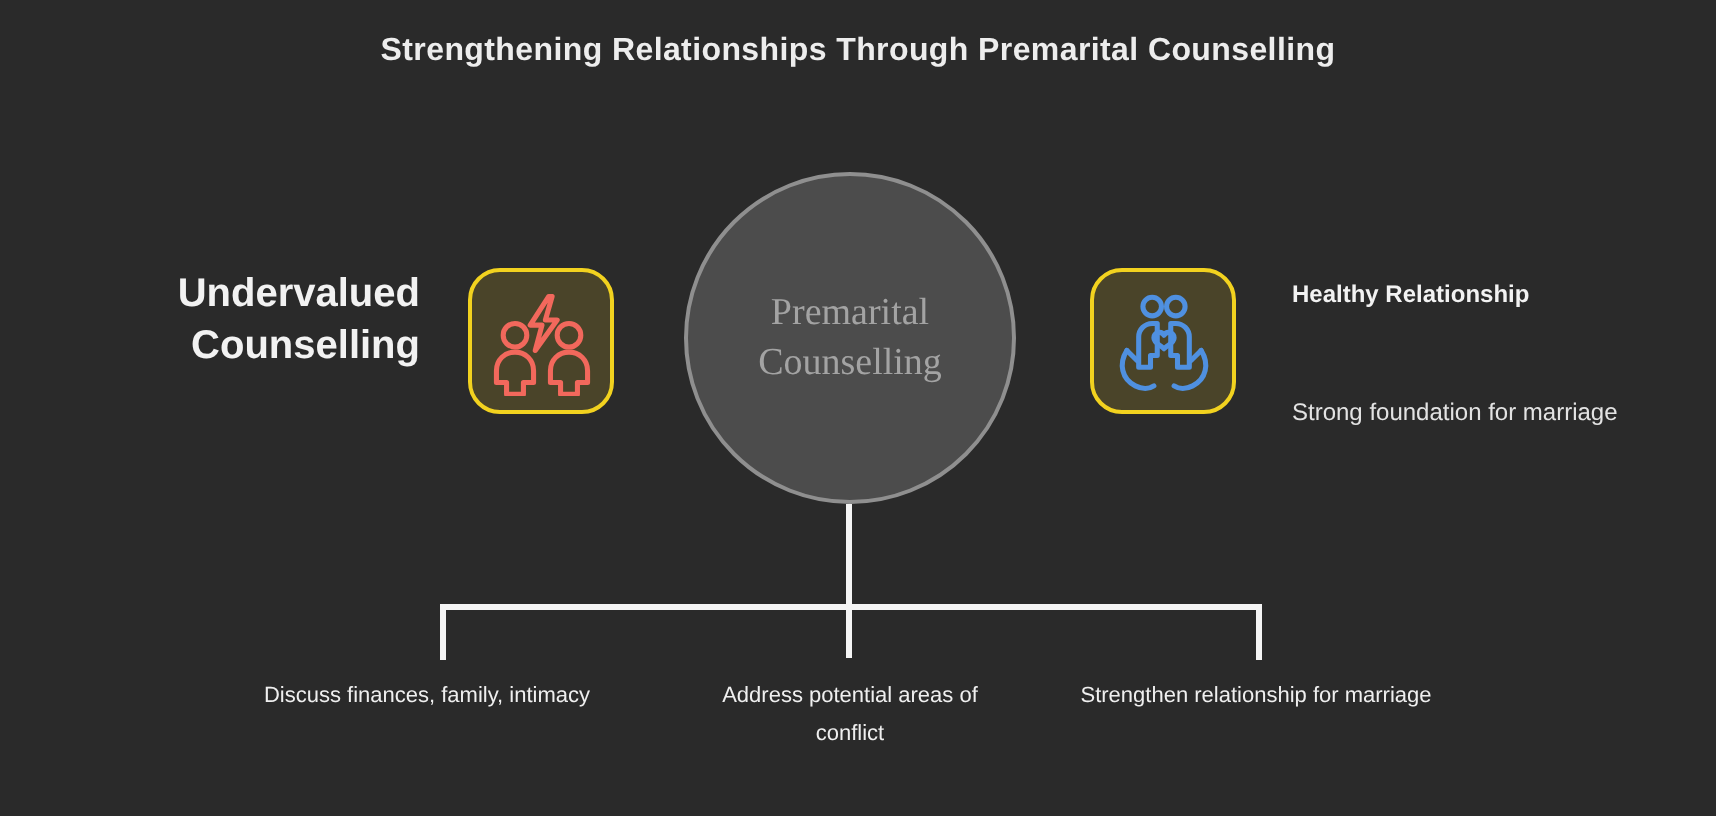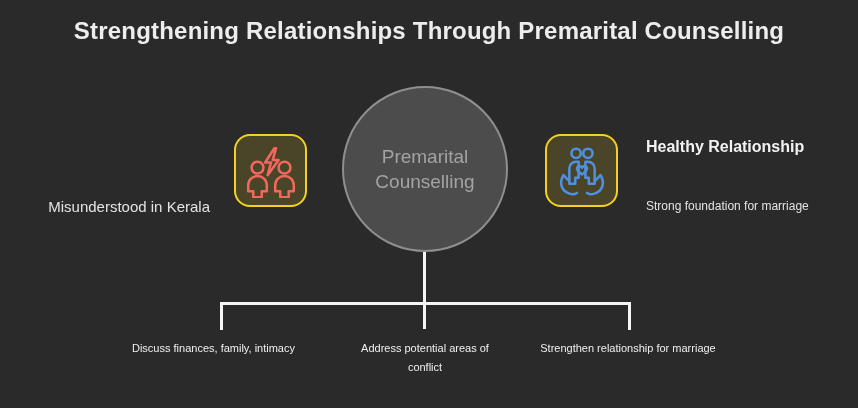--- a/index.html
+++ b/index.html
@@ -9,51 +9,51 @@
   }
   .canvas{
     position:relative;
     width:858px;height:408px;
     background:var(--background,#2a2a2a);
     overflow:hidden;
   }
   .title{
     position:absolute;top:17px;left:0;width:858px;
     text-align:center;
-    font-size:24px;font-weight:bold;letter-spacing:.2px;
+    font-size:16px;font-weight:bold;letter-spacing:.2px;
     color:var(--title_text,#ededed);
   }
   
   .circle{
     position:absolute;left:342px;top:86px;width:166px;height:166px;
     border-radius:50%;
     background:var(--circle_fill,#4c4c4c);
     border:2px solid var(--circle_border,#8f8f8f);
     box-sizing:border-box;
-    display:flex;align-items:center;justify-content:center;
+    display:flex;align-items:center;justify-content:center;font-family:Liberation Serif, serif;
   }
   .circle-label{
     width:130px;text-align:center;
     font-size:19px;line-height:25px;
     color:var(--circle_text,#a3a3a3);
   }
   
   .left-heading{
     position:absolute;left:30px;top:134px;width:180px;
     text-align:right;font-size:20px;line-height:26px;font-weight:bold;
     color:var(--heading_text,#f2f2f2);
   }
   .left-subtitle{
     position:absolute;left:20px;top:197px;width:190px;
     text-align:right;font-size:15px;line-height:19px;
     color:var(--subtitle_text,#e3e3e3);
   }
   .right-heading{
     position:absolute;left:646px;top:134px;width:170px;
-    text-align:left;font-size:16px;line-height:26px;font-weight:bold;
+    text-align:left;font-size:12px;line-height:26px;font-weight:bold;
     color:var(--heading_text,#f2f2f2);
   }
   .right-subtitle{
     position:absolute;left:646px;top:197px;width:170px;
     text-align:left;font-size:12px;line-height:19px;
     color:var(--subtitle_text,#e3e3e3);
   }
   
   .icon-box{
     position:absolute;top:134px;width:73px;height:73px;
@@ -82,21 +82,21 @@
   .branch.b1{left:345px;width:160px;}
   .branch.b2{left:540px;width:176px;}
 </style>
 </head>
 <body>
 
 <div class="canvas">
 
   <div class="title">Strengthening Relationships Through Premarital Counselling</div>
 
-  <div class="left-subtitle">Misunderstood in Kerala</div>
+  <div class="left-heading">Undervalued Counselling</div>
 
   <div class="icon-box left">
     <span>
       <svg width="54" height="54" viewBox="0 0 64 64" fill="none" stroke="#f2685c" stroke-width="3" stroke-linejoin="round" stroke-linecap="round">
         <circle cx="16" cy="28" r="7"></circle>
         <path d="M5 56 v-7 c0-6.5 5-11 11-11 s11 4.5 11 11 v7 h-6 v7 h-10 v-7 z"></path>
         <circle cx="48" cy="28" r="7"></circle>
         <path d="M37 56 v-7 c0-6.5 5-11 11-11 s11 4.5 11 11 v7 h-6 v7 h-10 v-7 z"></path>
         <path d="M36 5 L25 22 h7 L28 37 L41 19 h-7 L38 5 z"></path>
       </svg>

